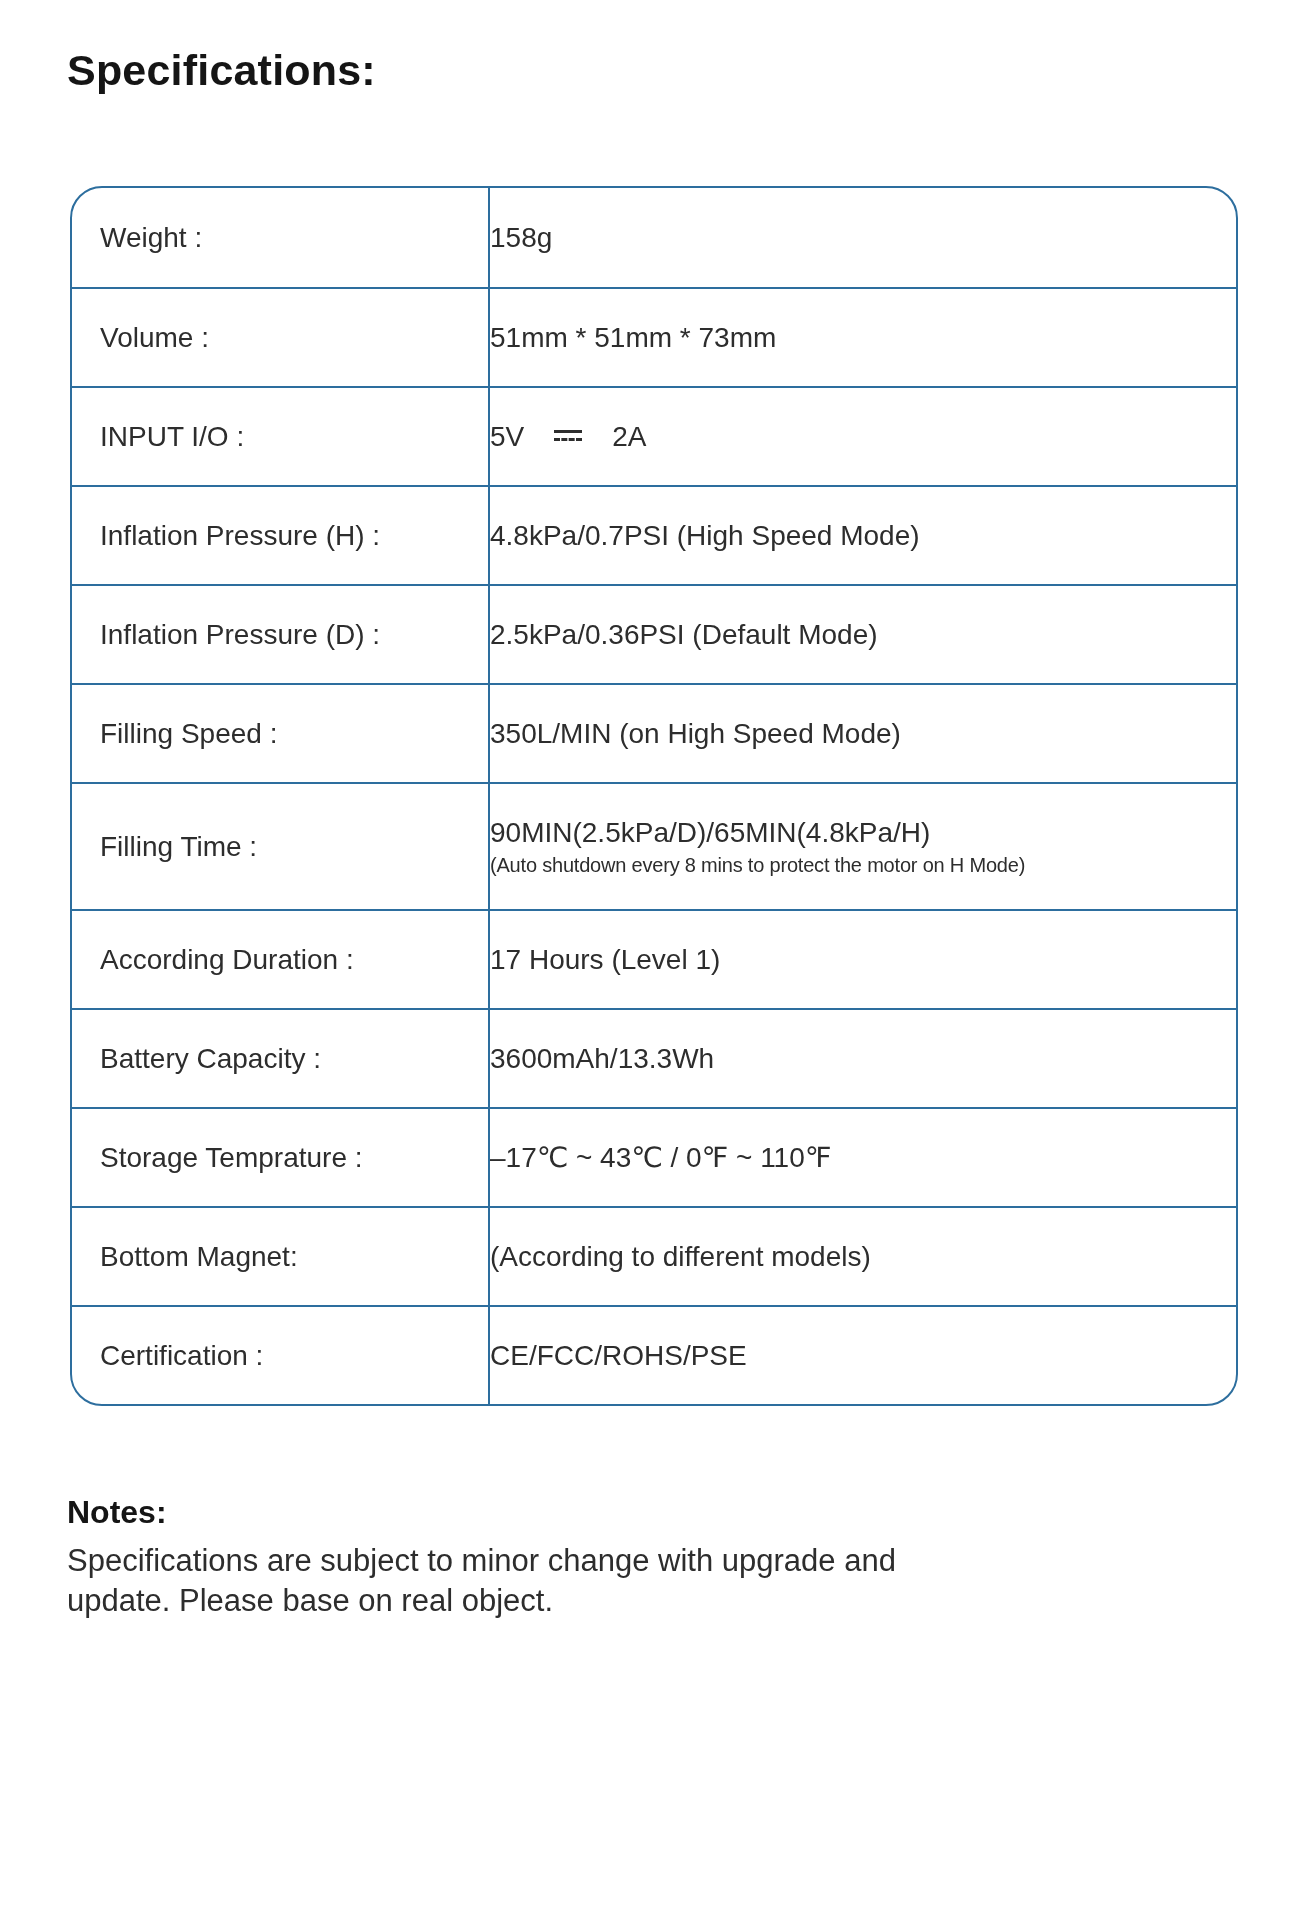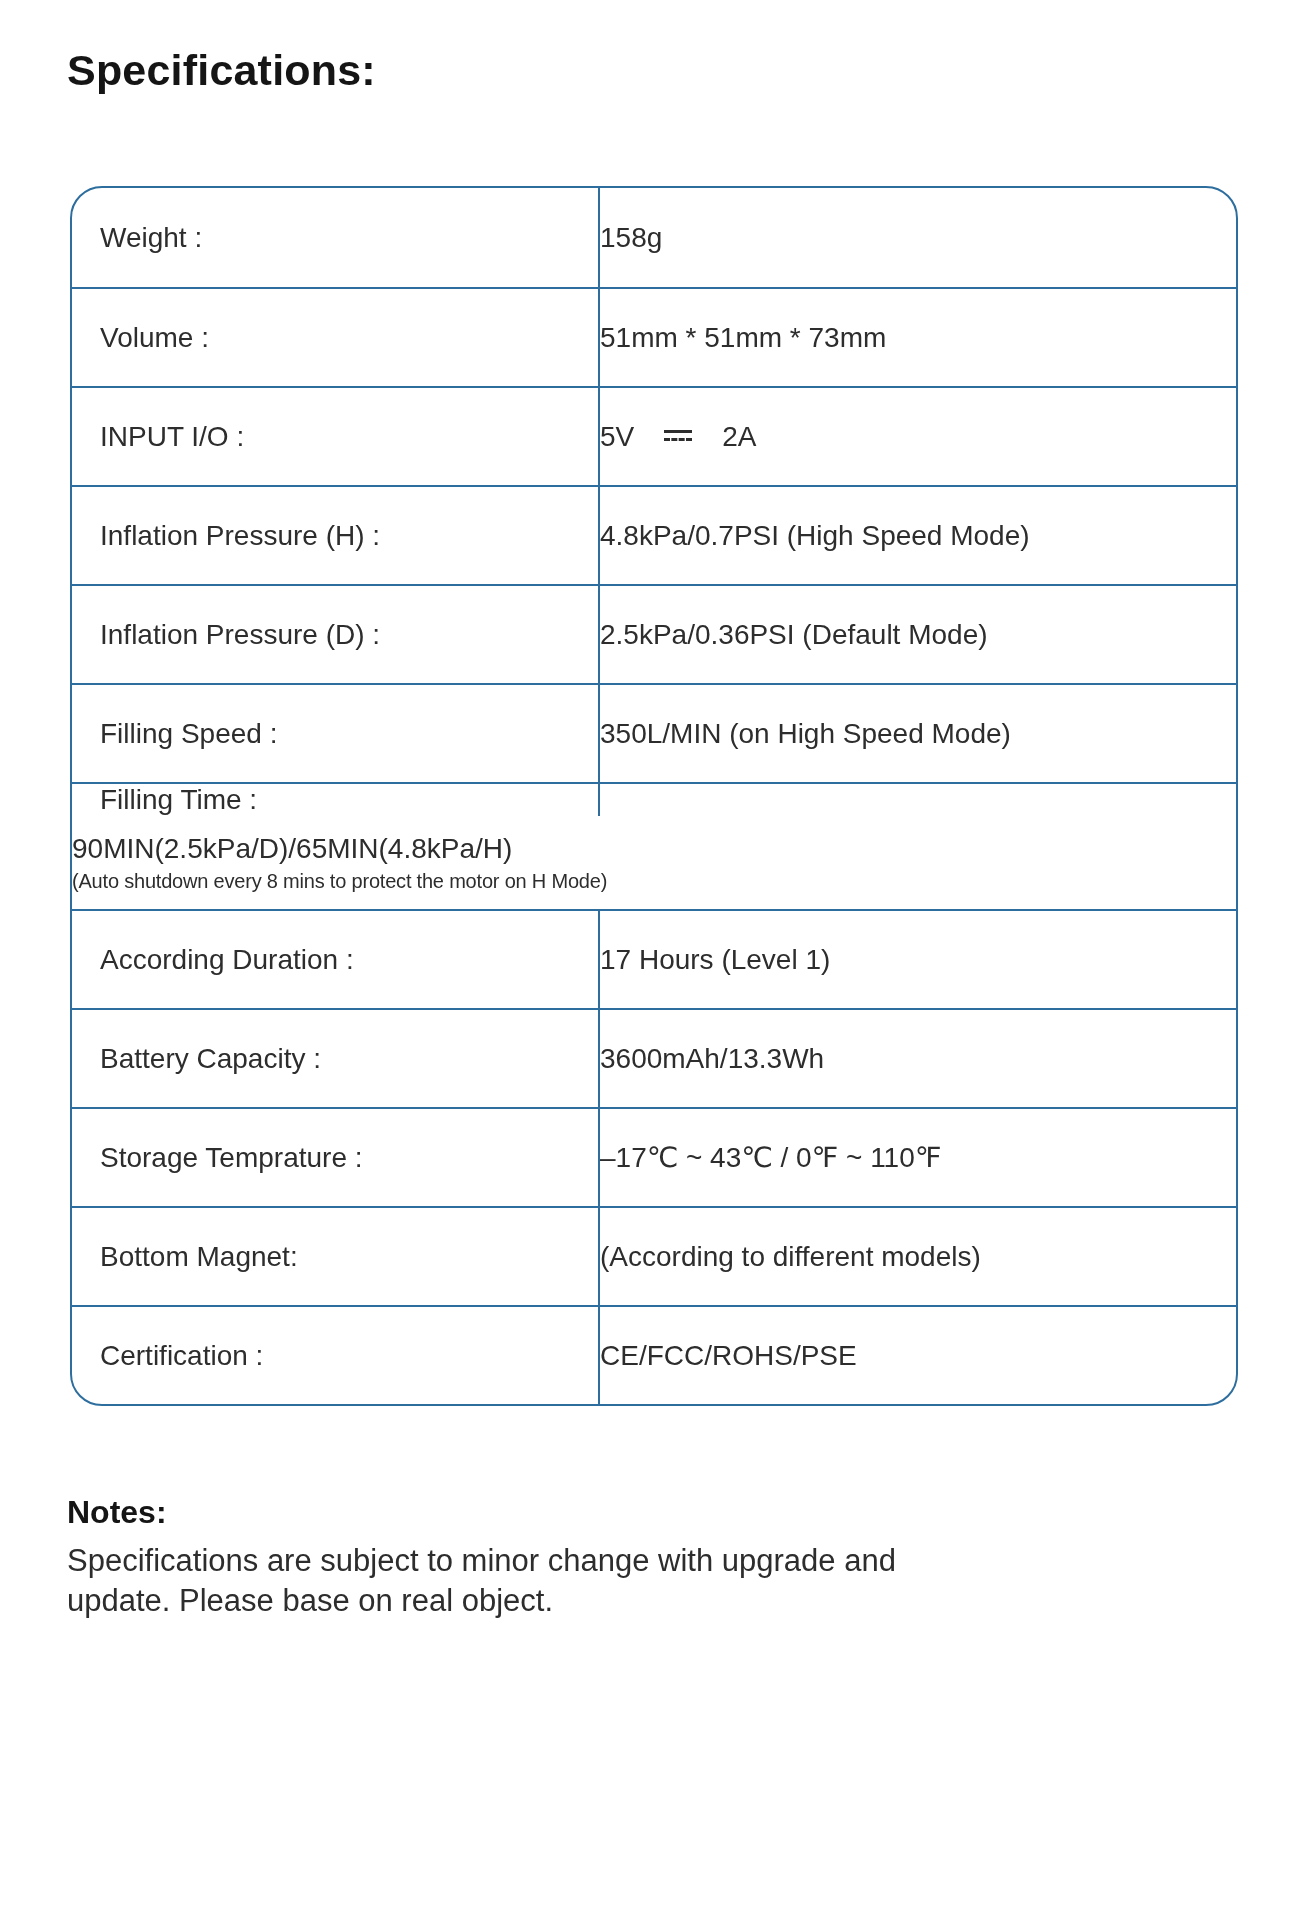--- a/index.html
+++ b/index.html
@@ -12,24 +12,24 @@
     position:absolute; left:67px; top:46px;
     font-size:43px; font-weight:700; color:#151515; letter-spacing:0.2px;
   }
   .spec-table {
     position:absolute; left:70px; top:186px; width:1168px;
     border:2.5px solid var(--tbl,#2d6e9e); border-radius:32px;
     overflow:hidden; background:#ffffff; display:flex; flex-direction:column;
   }
   .row { display:flex; border-top:2px solid var(--tbl,#2d6e9e); min-height:99px; }
   .row:first-child { border-top:none; }
-  .row.tall { min-height:127px;flex-direction:column; }
+  .row.tall { min-height:127px; }
   .cell { display:flex; flex-direction:column; justify-content:center; }
   .cell.label {
-    width:528px; flex:none; border-right:2px solid var(--tbl,#2d6e9e);
+    width:418px; flex:none; border-right:2px solid var(--tbl,#2d6e9e);
     padding-left:28px; font-size:28px; color:#2d2d2d;
   }
   .cell.value { flex:1; font-size:28px; color:#2d2d2d; }
   .value-line { line-height:1.2; }
   .dc-line { display:flex; align-items:center;gap:20px; }
   .dc-icon { display:inline-block; width:28px; height:13px; position:relative; margin:0 10px; }
   .dc-icon::before {
     content:""; position:absolute; left:0; right:0; top:0; height:0;
     border-top:3.4px solid #2d2d2d;
   }

